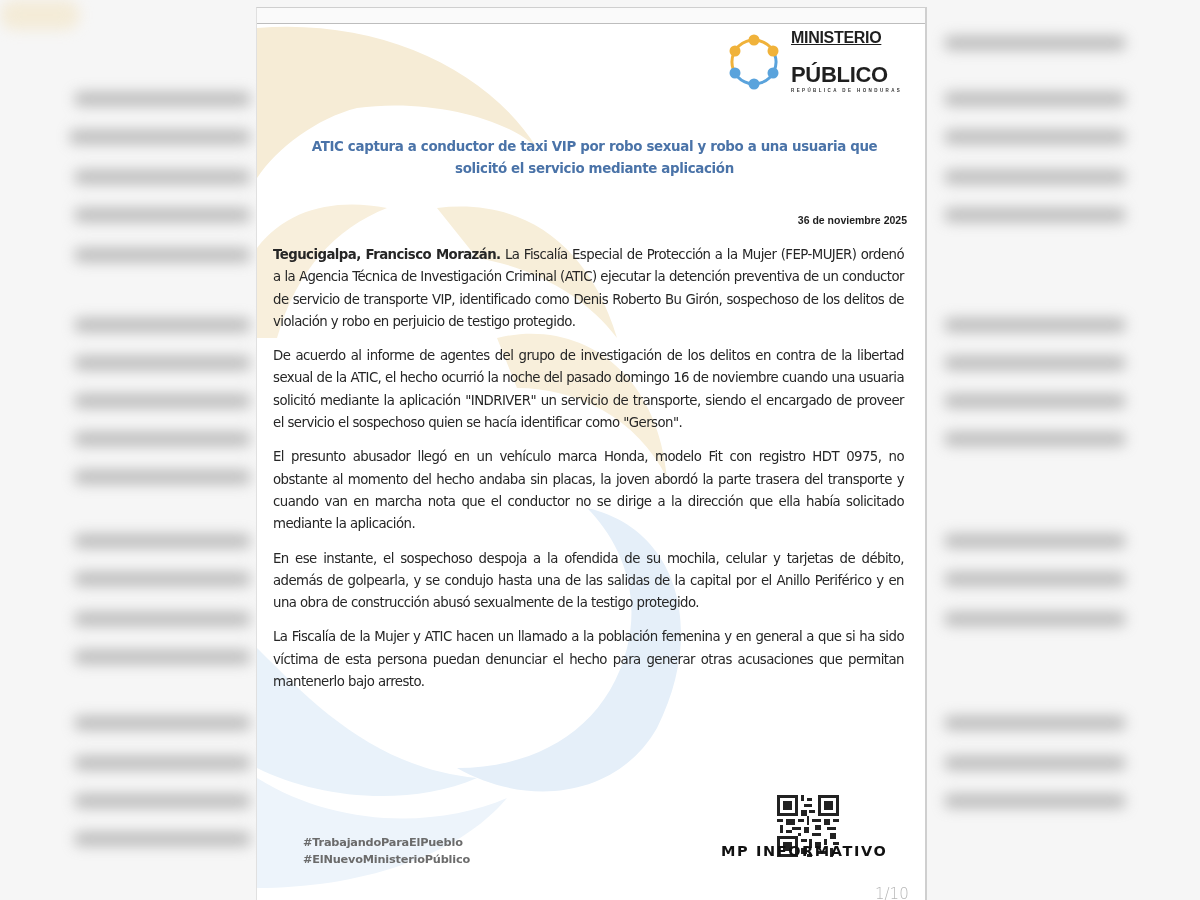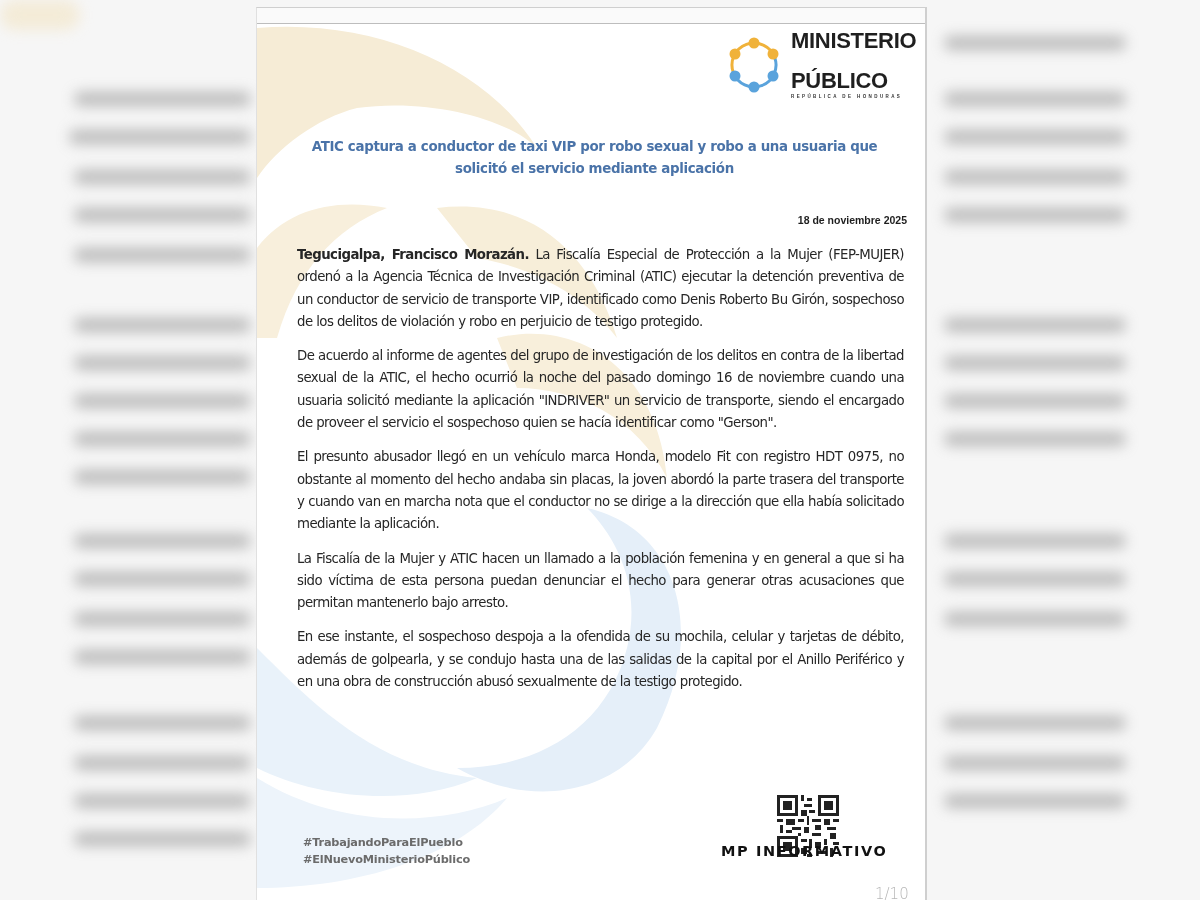--- a/index.html
+++ b/index.html
@@ -33,21 +33,21 @@
     }
     .page-topbar { position: absolute; left: 0; top: 0; width: 100%; height: 16px; background: #fafafa; border-bottom: 1px solid #bdbdbd; }
 
     
     .wm { position: absolute; pointer-events: none; }
 
     
     .logo { position: absolute; left: 466px; top: 22px; display: flex; align-items: center; }
     .logo-mark { width: 62px; height: 62px; }
     .logo-text { margin-left: 6px; line-height: 1; }
-    .logo-line1 { font-size: 22px; font-weight: 700; color: #1f1f1f; letter-spacing: -0.3px; display: block; }
+    .logo-line1 { font-size: 16px; font-weight: 700; color: #1f1f1f; letter-spacing: -0.3px; display: block; text-decoration: underline; }
     .logo-line2 { font-size: 22px; font-weight: 700; color: #1f1f1f; letter-spacing: -0.3px; display: block; margin-top: 18px; }
     .logo-sub { font-size: 4.5px; letter-spacing: 2.4px; color: #333; font-weight: 700; display: block; margin-top: 3px; }
 
     
     .title {
       position: absolute; left: 30px; top: 128px; width: 615px;
       text-align: center; color: #4a73a8;
       font-family: "DejaVu Sans", sans-serif; font-weight: 700;
       font-size: 13.4px; line-height: 22px; letter-spacing: -0.35px;
     }
@@ -56,21 +56,21 @@
       font-size: 10.5px; font-weight: 700; color: #1e1e1e;
     }
 
     
     .body-text {
       position: absolute; left: 16px; top: 236px; width: 631px;
       font-family: "DejaVu Sans", sans-serif;
       font-size: 13.3px; line-height: 22.3px; color: #262626;
       text-align: justify; letter-spacing: -0.55px;
     }
-    .body-text p { margin-bottom: 12px; margin-left: 24px; }
+    .body-text p { margin-bottom: 12px; }
     .body-text .lead { font-weight: 700; }
 
     
     .hashtags {
       position: absolute; left: 16px; top: 826px;
       font-family: "DejaVu Sans", sans-serif;
       font-size: 11.3px; font-weight: 700; color: #6b6b6b; line-height: 17px; letter-spacing: -0.2px; margin-left: 30px;
     }
     .qr { position: absolute; left: 520px; top: 786px; width: 62px; height: 64px; }
     .mp-info {
@@ -150,28 +150,28 @@
         <circle cx="31" cy="53" r="5.5" fill="#5aa3dc"></circle>
       </svg>
       <div class="logo-text">
         <span class="logo-line1">MINISTERIO</span>
         <span class="logo-line2">PÚBLICO</span>
         <span class="logo-sub">REPÚBLICA DE HONDURAS</span>
       </div>
     </div>
 
     <div class="title">ATIC captura a conductor de taxi VIP por robo sexual y robo a una usuaria que solicitó el servicio mediante aplicación</div>
-    <div class="date">18 de noviembre 2025</div>
+    <div class="date">36 de noviembre 2025</div>
 
     <div class="body-text">
       <p><span class="lead">Tegucigalpa, Francisco Morazán.</span><span>  La Fiscalía Especial de Protección a la Mujer (FEP-MUJER) ordenó a la Agencia Técnica de Investigación Criminal (ATIC) ejecutar la detención preventiva de un conductor de servicio de transporte VIP, identificado como Denis Roberto Bu Girón, sospechoso de los delitos de violación y robo en perjuicio de testigo protegido.</span></p>
       <p>De acuerdo al informe de agentes del grupo de investigación de los delitos en contra de la libertad sexual de la ATIC, el hecho ocurrió la noche del pasado domingo 16 de noviembre cuando una usuaria solicitó mediante la aplicación "INDRIVER" un servicio de transporte, siendo el encargado de proveer el servicio el sospechoso quien se hacía identificar como "Gerson".</p>
       <p>El presunto abusador llegó en un vehículo marca Honda, modelo Fit con registro HDT 0975, no obstante al momento del hecho andaba sin placas, la joven abordó la parte trasera del transporte y cuando van en marcha nota que el conductor no se dirige a la dirección que ella había solicitado mediante la aplicación.</p>
+      <p>En ese instante, el sospechoso despoja a la ofendida de su mochila, celular y tarjetas de débito, además de golpearla, y se condujo hasta una de las salidas de la capital por el Anillo Periférico y en una obra de construcción abusó sexualmente de la testigo protegido.</p>
       <p>La  Fiscalía de la Mujer y ATIC hacen un llamado a la población femenina y en general a que si ha sido víctima de esta persona puedan denunciar el hecho para generar otras acusaciones que permitan mantenerlo bajo arresto.</p>
-      <p>En ese instante, el sospechoso despoja a la ofendida de su mochila, celular y tarjetas de débito, además de golpearla, y se condujo hasta una de las salidas de la capital por el Anillo Periférico y en una obra de construcción abusó sexualmente de la testigo protegido.</p>
     </div>
 
     <div class="hashtags">
       <div>#TrabajandoParaElPueblo</div>
       <div>#ElNuevoMinisterioPúblico</div>
     </div>
 
     <svg class="qr" viewBox="0 0 21 21" shape-rendering="crispEdges">
       <rect width="21" height="21" fill="#fff"></rect>
       <g fill="#222">

